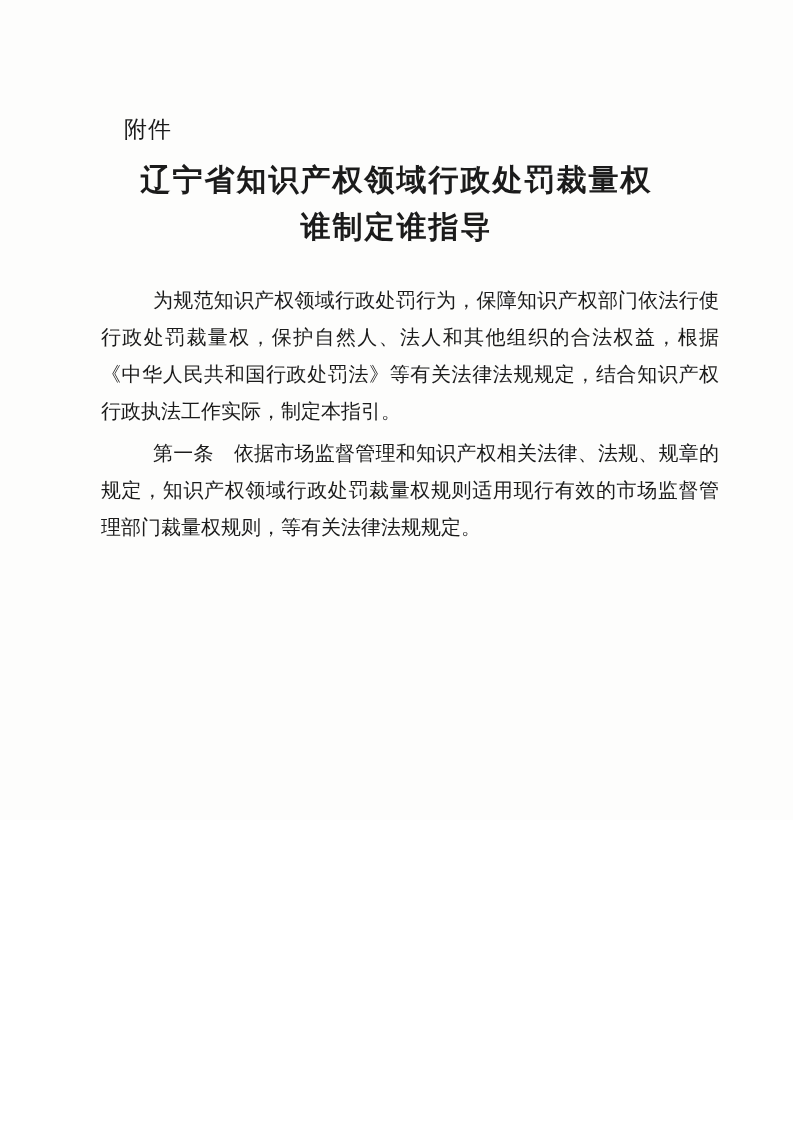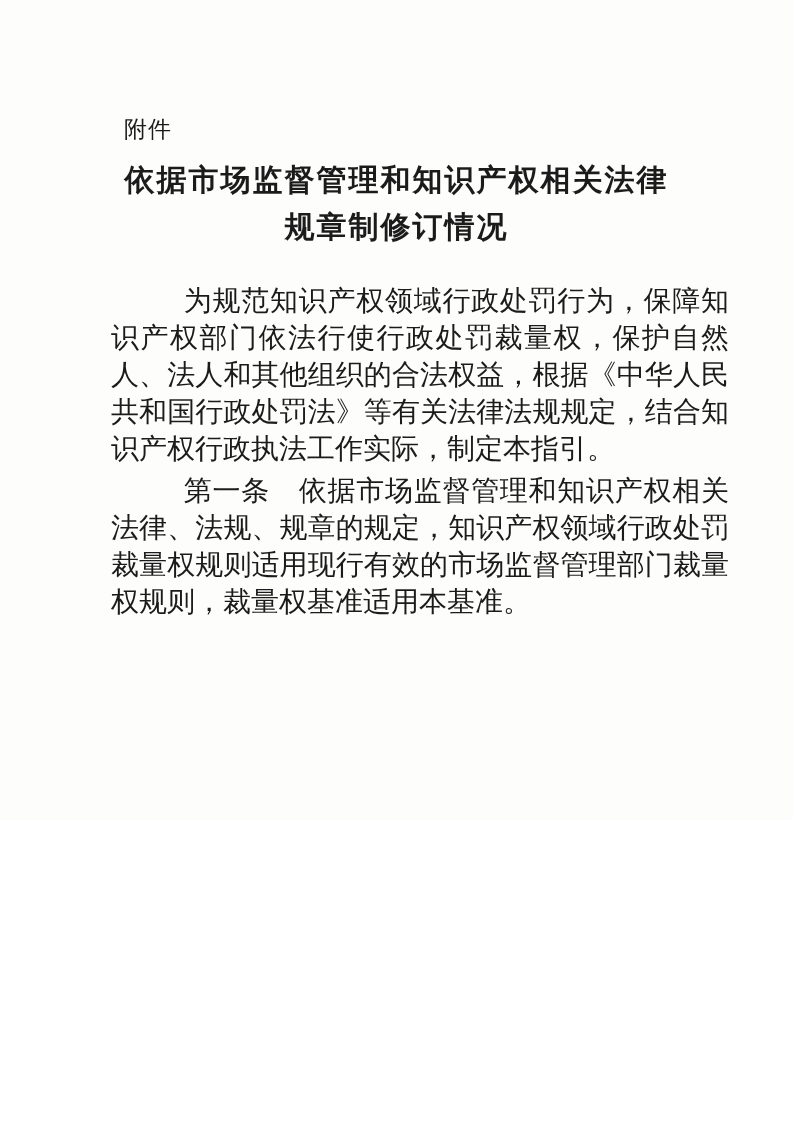--- a/index.html
+++ b/index.html
@@ -31,24 +31,24 @@
     width: 100%;
     margin: 0;
     text-align: center;
     font-size: 30px;
     font-weight: bold;
     line-height: 47px;
     letter-spacing: 2px;
   }
   .doc-body {
     position: absolute;
-    left: 111px;
+    left: 101px;
     top: 282px;
     width: 618px;
-    font-size: 28px;
+    font-size: 20px;
     line-height: 37px;
     text-align: justify;
   }
   .doc-body p {
     margin: 0 0 5px 0;
     text-indent: 2.6em;
   }
   .page-number {
     position: absolute;
     left: 146px;
@@ -60,24 +60,24 @@
   }
 </style>
 </head>
 <body>
 
 <div class="page">
 
   <div class="attachment-label">附件</div>
 
   <h1 class="doc-title">
-    <span>依据市场监督管理和知识产权相关法律</span><br>
-    <span>规章制修订情况</span>
+    <span>辽宁省知识产权领域行政处罚裁量权</span><br>
+    <span>谁制定谁指导</span>
   </h1>
 
   <div class="doc-body">
     <p>为规范知识产权领域行政处罚行为，保障知识产权部门依法行使行政处罚裁量权，保护自然人、法人和其他组织的合法权益，根据《中华人民共和国行政处罚法》等有关法律法规规定，结合知识产权行政执法工作实际，制定本指引。</p>
-    <p>第一条　依据市场监督管理和知识产权相关法律、法规、规章的规定，知识产权领域行政处罚裁量权规则适用现行有效的市场监督管理部门裁量权规则，裁量权基准适用本基准。</p>
+    <p>第一条　依据市场监督管理和知识产权相关法律、法规、规章的规定，知识产权领域行政处罚裁量权规则适用现行有效的市场监督管理部门裁量权规则，等有关法律法规规定。</p>
   </div>
 
   <div class="page-number">- 2 -</div>
 
 </div>
 
 </body></html>

